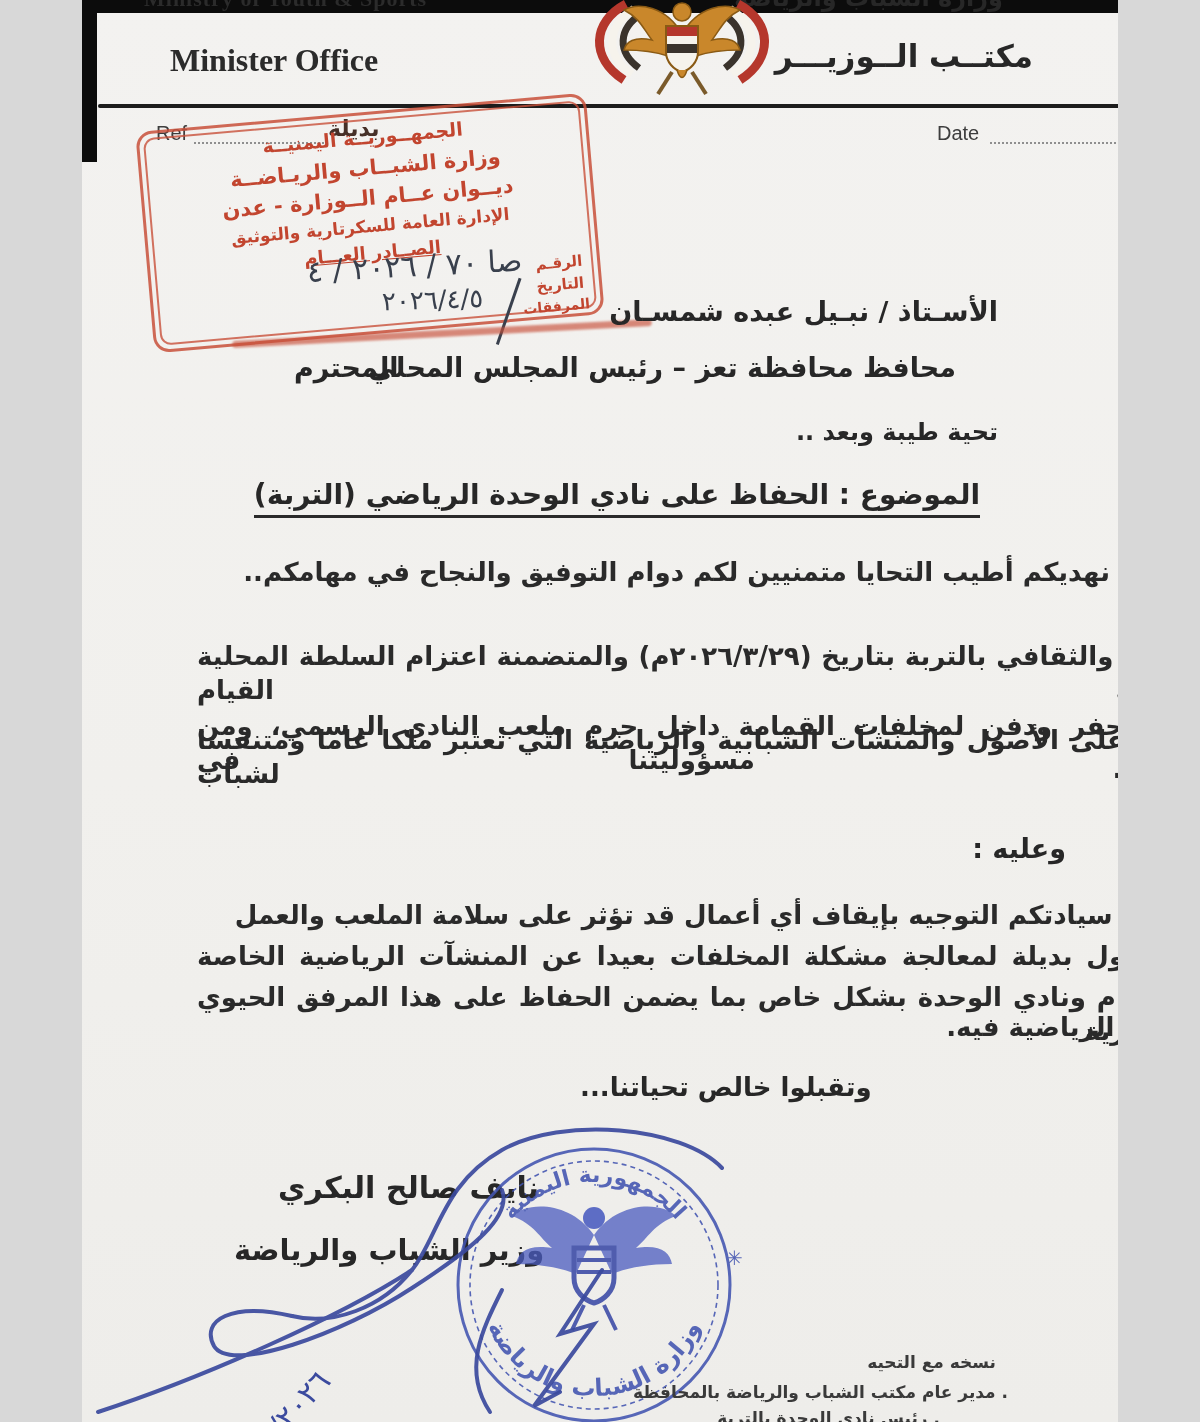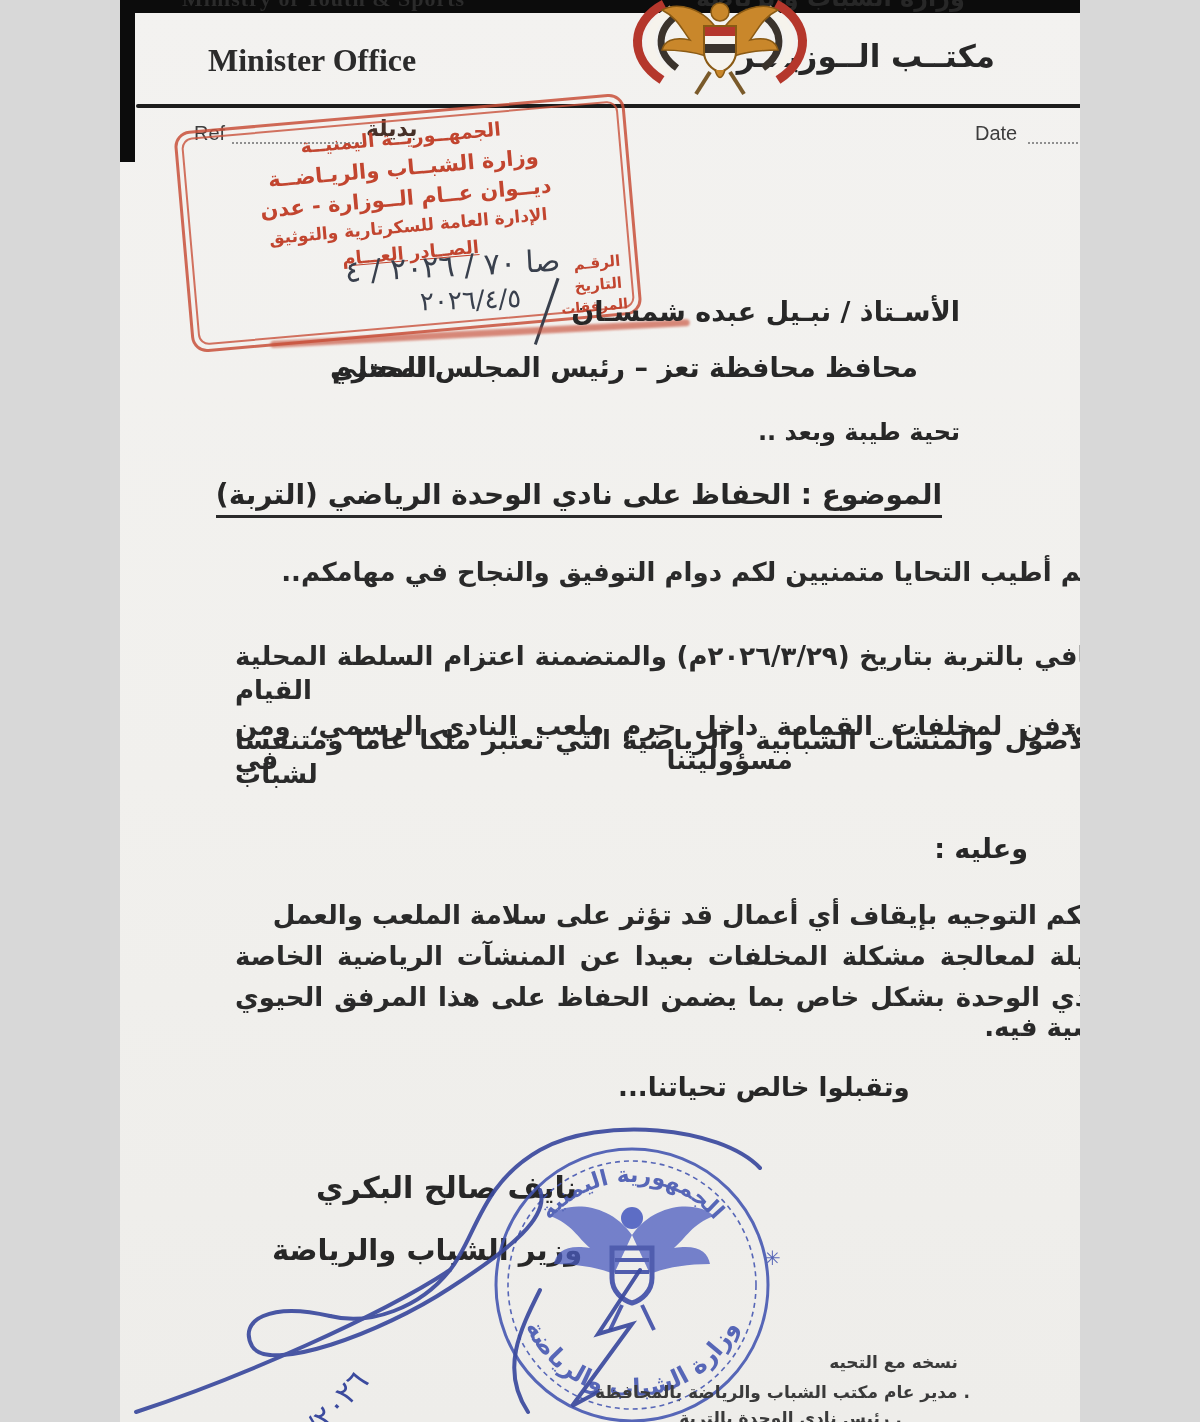--- a/index.html
+++ b/index.html
@@ -1,18 +1,18 @@
 <!DOCTYPE html>
 <html lang="ar"><head>
 <meta charset="utf-8">
 <style>
   html,body{margin:0;padding:0;}
   body{background:#d8d8d8;font-family:"DejaVu Sans",sans-serif;}
   .page{
-    position:relative;width:960px;height:1422px;margin:0 auto;
+    position:relative;width:1036px;height:1422px;margin:0 auto;
     background:linear-gradient(180deg,#f3f2f0 0%,#f1f0ed 55%,#eeedea 100%);
     overflow:hidden;color:#262626;
   }
   .abs{position:absolute;}
   .ar{direction:rtl;font-weight:700;color:#272727;white-space:nowrap;}
   .en-serif{font-family:"Liberation Serif","DejaVu Serif",serif;font-weight:700;color:#2b2b2b;}
   .scanbar{background:#0c0c0c;}
   .rule{background:#1c1c1c;}
   .dotline{border-bottom:2px dotted #8f8f8f;}
   .formlabel{font-size:20px;color:#3d3d3d;font-weight:400;font-family:"Liberation Sans",sans-serif;}

